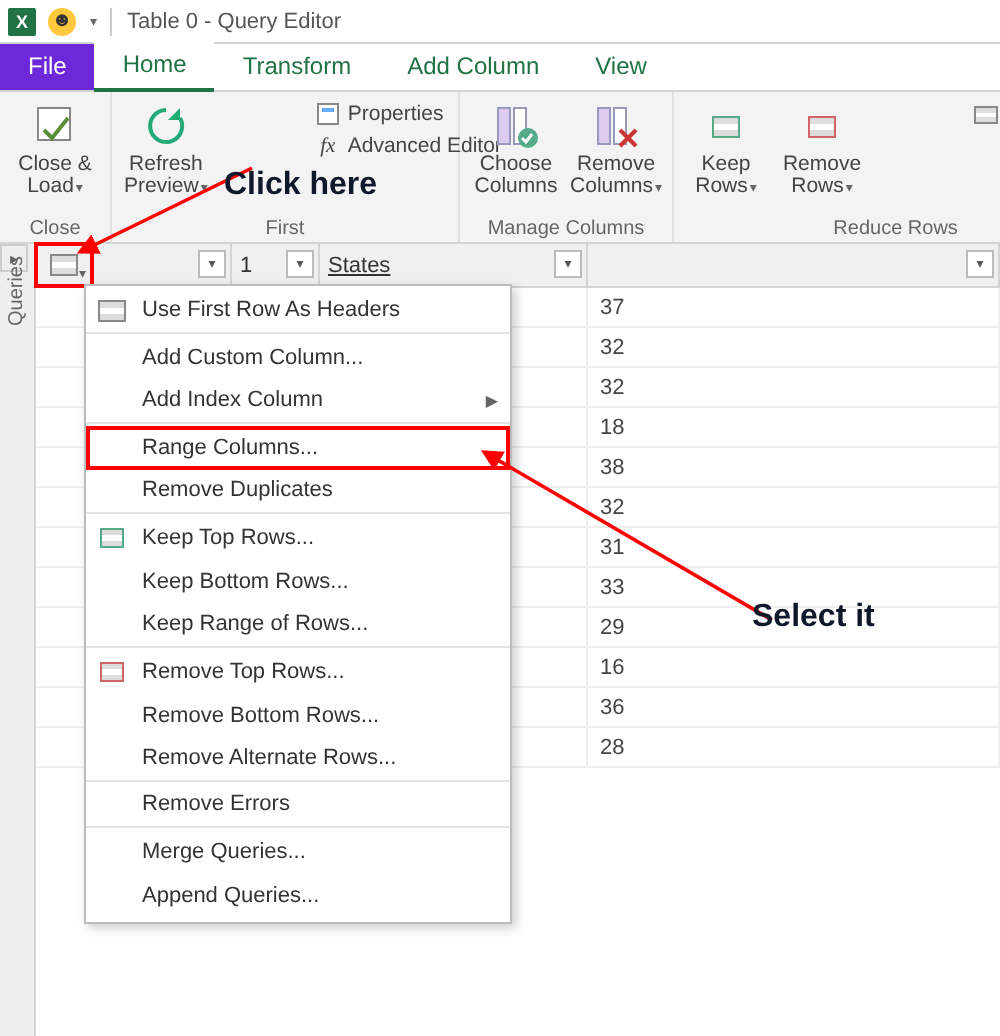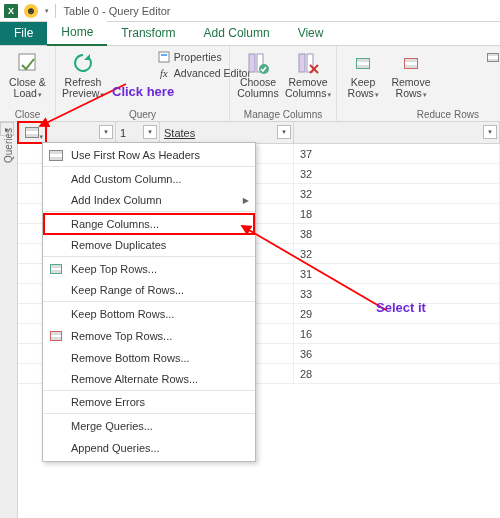--- a/index.html
+++ b/index.html
@@ -5,21 +5,21 @@
   * { box-sizing: border-box; }
   html, body { margin:0; padding:0; font-family: "Segoe UI", Arial, sans-serif; font-size:11px; color:#333; background:#fff; width:500px; height:518px; overflow:hidden; }
   .qat { height:22px; background:#fff; border-bottom:1px solid #d4d4d4; display:flex; align-items:center; padding:0 4px; gap:6px; }
   .qat .xl { width:14px; height:14px; background:#217346; border-radius:1px; display:flex; align-items:center; justify-content:center; }
   .qat .xl::after { content:"X"; color:#fff; font-size:9px; font-weight:bold; }
   .qat .smile { width:14px; height:14px; border-radius:50%; background:#ffc83d; display:flex; align-items:center; justify-content:center; font-size:10px; }
   .qat .sep { width:1px; height:14px; background:#ccc; }
   .qat .title { font-size:11px; color:#555; margin-left:2px; }
   .tabs { height:24px; display:flex; align-items:flex-end; border-bottom:1px solid #d4d4d4; background:#fff; }
   .tab { padding:4px 14px 5px; font-size:12px; color:#217346; cursor:pointer; }
-  .tab.file { background:#0f766e; color:#fff; }
+  .tab.file { background:#6d28d9; color:#fff; }
   .tab.active { color:#217346; border-bottom:2px solid #217346; margin-bottom:-1px; background:#fff; }
   .ribbon { height:76px; background:#f3f3f3; border-bottom:1px solid #d4d4d4; display:flex; }
   .group { border-right:1px solid #e0e0e0; padding:2px 6px 1px; display:flex; flex-direction:column; justify-content:space-between; position:relative; }
   .group-body { display:flex; gap:6px; }
   .glabel { font-size:10px; color:#666; text-align:center; padding-top:1px; }
   .bigbtn { width:44px; display:flex; flex-direction:column; align-items:center; justify-content:flex-start; padding-top:2px; cursor:pointer; }
   .bigbtn .ic { width:26px; height:26px; margin-bottom:1px; display:flex; align-items:center; justify-content:center; }
   .bigbtn .lbl { font-size:10.5px; line-height:11px; text-align:center; color:#444; }
   .stack { display:flex; flex-direction:column; gap:2px; padding-top:2px;margin-left:47px; }
   .stack .row { display:flex; align-items:center; gap:3px; font-size:10.5px; color:#444; cursor:pointer; white-space:nowrap; }
@@ -44,21 +44,21 @@
   .c3 { width:134px; }
   .c4 { flex:1; }
   
   .menu { position:absolute; left:24px; top:20px; width:214px; background:#fff; border:1px solid #bcbcbc; box-shadow:2px 2px 5px rgba(0,0,0,.2); z-index:10; padding:2px 0; }
   .mrow { display:flex; align-items:center; height:22px; padding:0 18px 0 28px; font-size:11px; color:#333; position:relative; cursor:pointer; }
   .mrow.sep-after { border-bottom:1px solid #e4e4e4; margin-bottom:1px; padding-bottom:1px; }
   .mrow .mic { position:absolute; left:5px; width:16px; height:16px; display:flex; align-items:center; justify-content:center; }
   .mrow .sub { position:absolute; right:6px; font-size:8px; color:#666; }
   .mrow.highlight { outline:2px solid #ff0000; outline-offset:-2px; }
   
-  .anno { position:absolute; color:#6d28d9; font-size:13px; font-weight:bold; z-index:20; pointer-events:none; }
+  .anno { position:absolute; color:#0f172a; font-size:16px; font-weight:bold; z-index:20; pointer-events:none; }
   svg.arrow { position:absolute; z-index:19; pointer-events:none; }
   .collapse { position:absolute; left:0; top:0; width:14px; height:14px; display:flex; align-items:center; justify-content:center; background:#eee; border:1px solid #ccc; font-size:8px; color:#666; }
   .tbl-ic { width:14px; height:11px; border:1px solid #888; background:linear-gradient(#ddd 0 33%, #fff 33% 66%, #ddd 66% 100%); }
   .tbl-ic.g { border-color:#5a8; }
   .tbl-ic.r { border-color:#c66; }
   .fx { font-style:italic; font-family:Georgia,serif; color:#444; }
 </style>
 </head>
 <body>
 
@@ -118,21 +118,21 @@
             <span>Properties</span>
           </div>
         <div class="row">
             <span class="mini-ic">
               <span class="fx">fx</span>
             </span>
             <span>Advanced Editor</span>
           </div>
       </div>
     </div>
-    <div class="glabel">Query</div>
+    <div class="glabel">First</div>
     <div class="anno" style="left:56px; top:38px;">Click here</div>
   </div>
 
   <div class="group" style="width:110px">
     <div class="group-body">
       <div class="bigbtn">
         <div class="ic">
             <svg width="24" height="24">
               <rect x="3" y="3" width="6" height="18" fill="#dce" stroke="#99b"></rect>
               <rect x="11" y="3" width="6" height="18" fill="#fff" stroke="#99b"></rect>
@@ -296,25 +296,25 @@
         </div>
       <div class="mrow sep-after">
           <span>Remove Duplicates</span>
         </div>
       <div class="mrow">
           <span class="mic">
             <div class="tbl-ic g" style="width:12px;height:10px"></div>
           </span>
           <span>Keep Top Rows...</span>
         </div>
+      <div class="mrow">
+          <span>Keep Bottom Rows...</span>
+        </div>
       <div class="mrow sep-after">
           <span>Keep Range of Rows...</span>
-        </div>
-      <div class="mrow">
-          <span>Keep Bottom Rows...</span>
         </div>
       <div class="mrow">
           <span class="mic">
             <div class="tbl-ic r" style="width:12px;height:10px"></div>
           </span>
           <span>Remove Top Rows...</span>
         </div>
       <div class="mrow">
           <span>Remove Bottom Rows...</span>
         </div>

